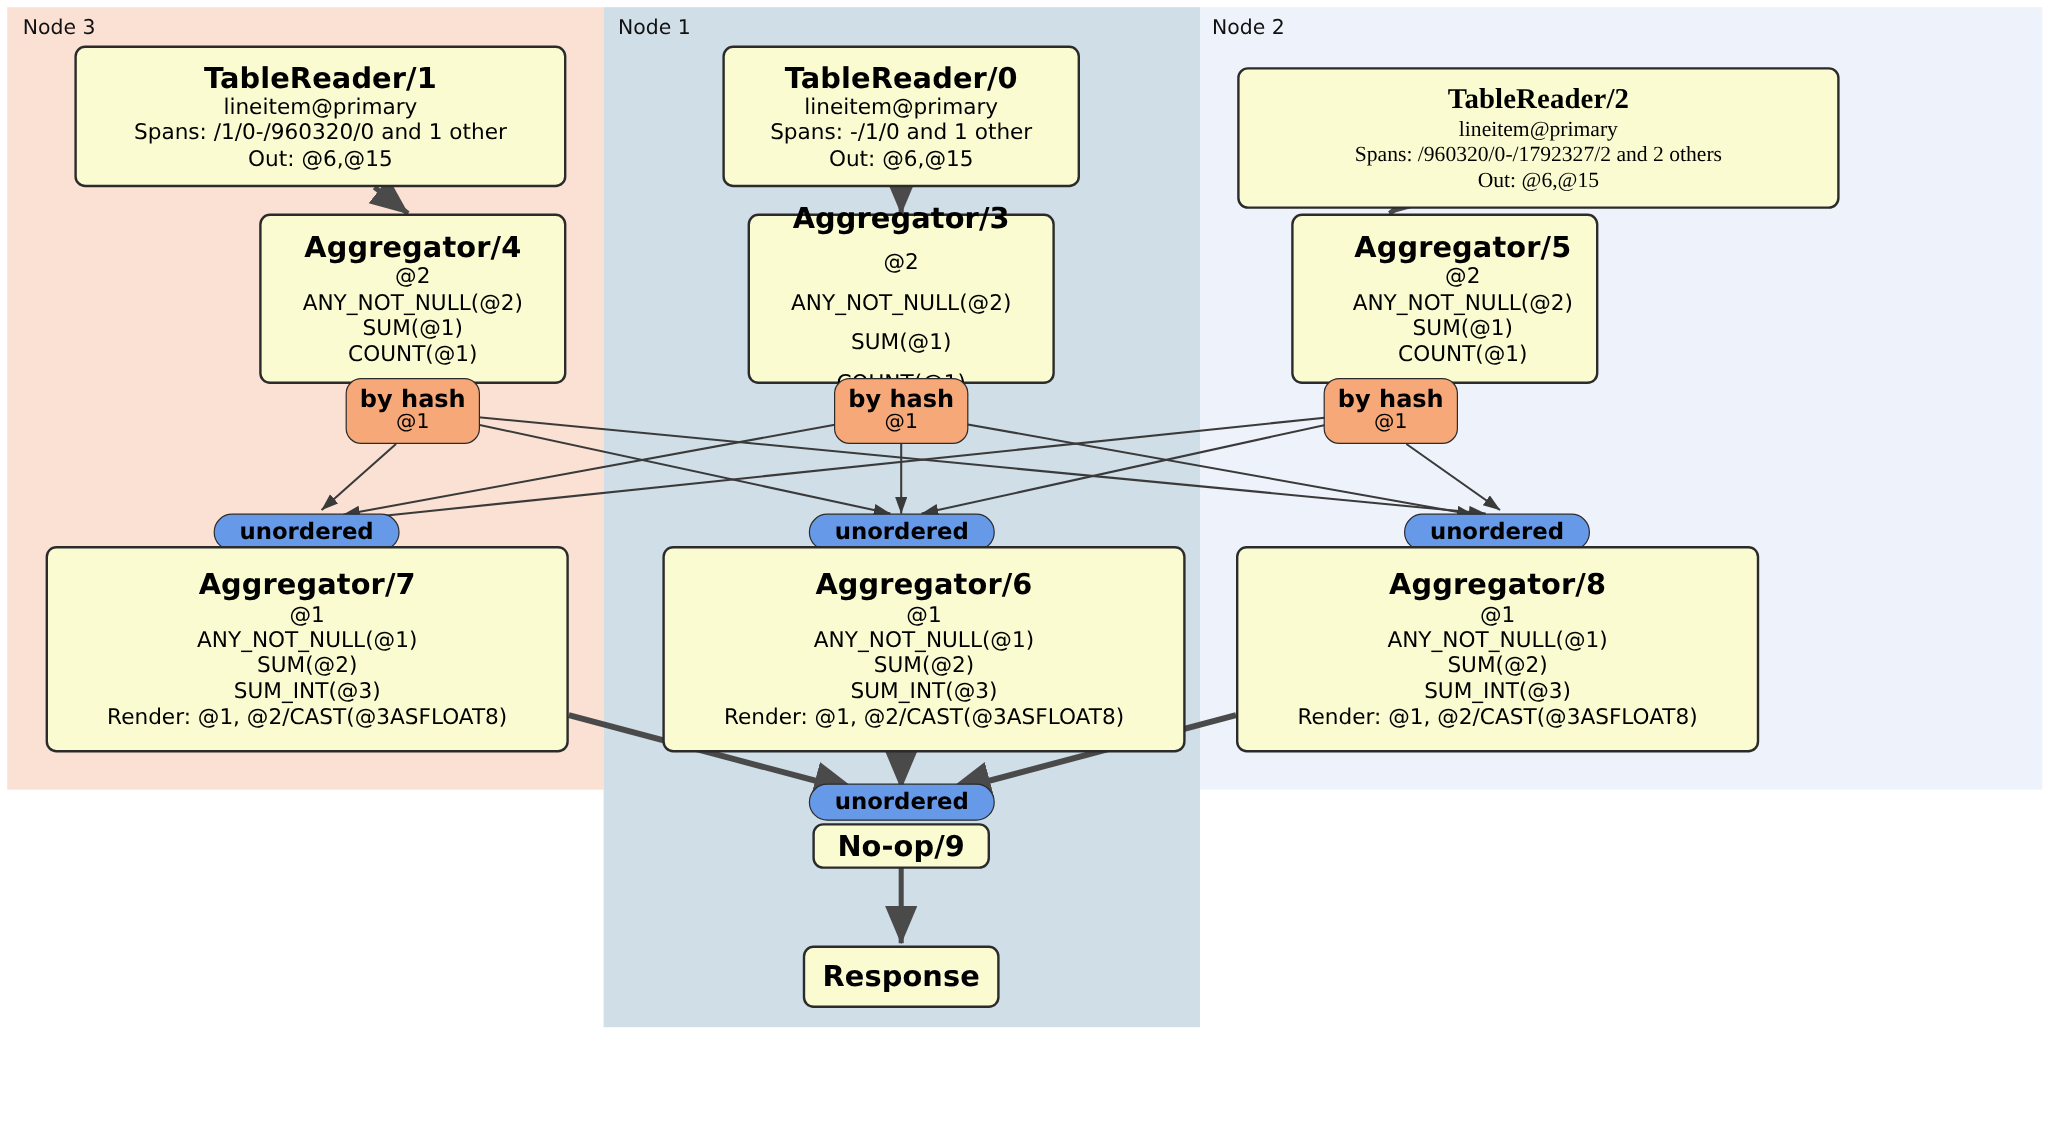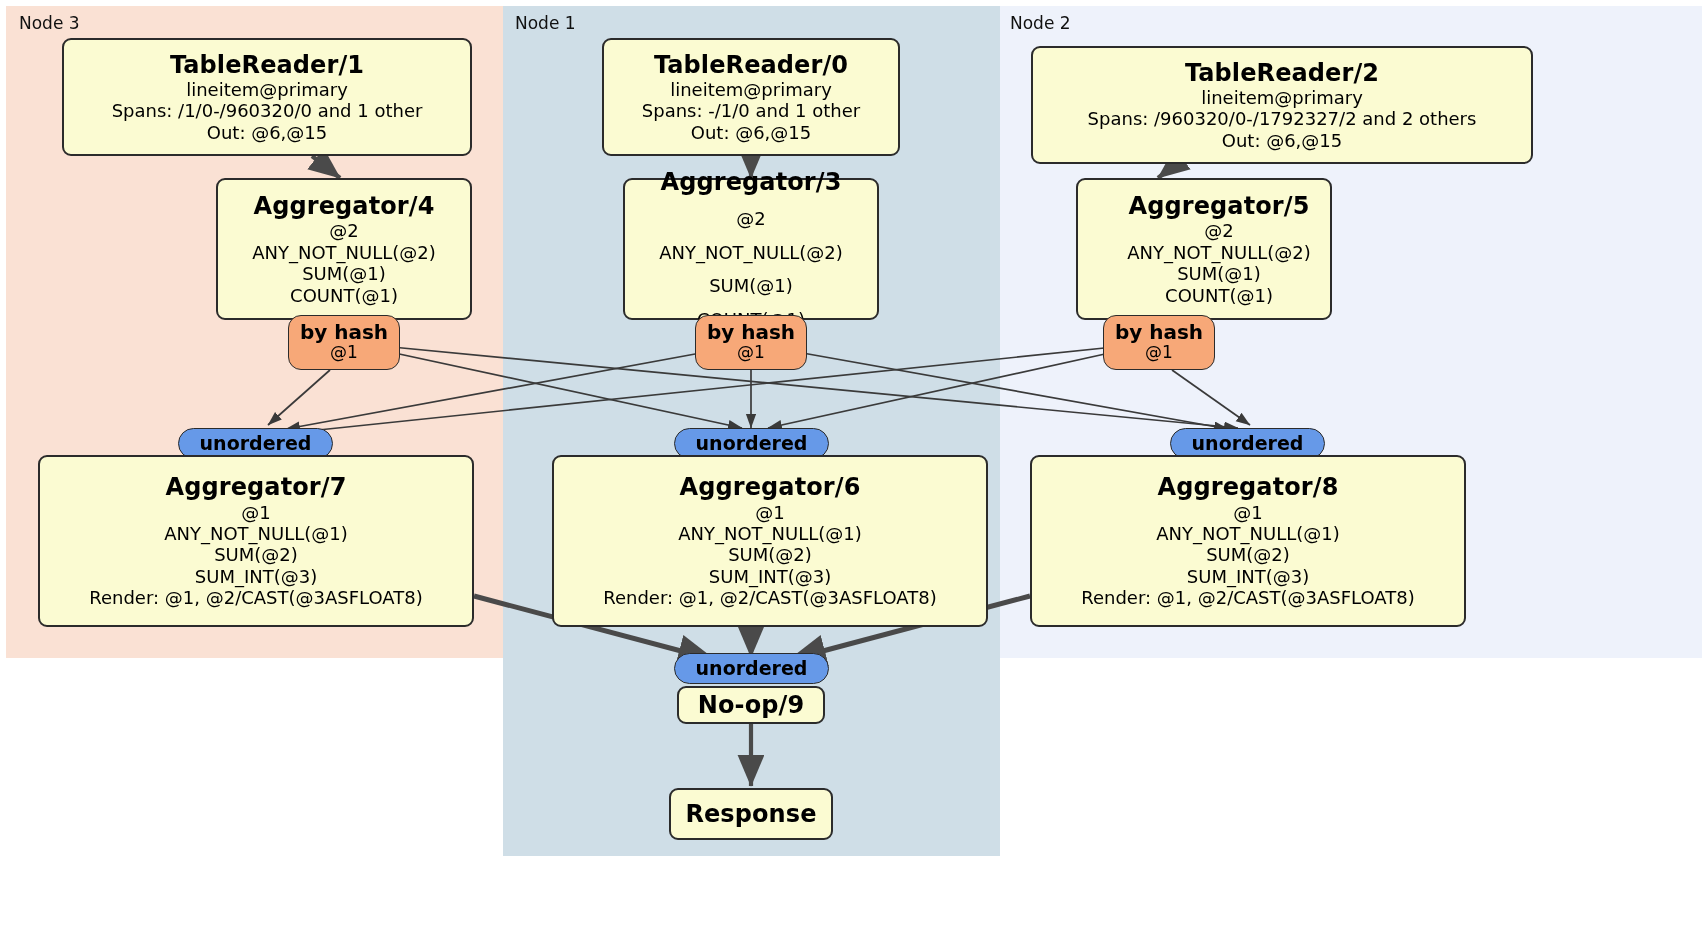--- a/index.html
+++ b/index.html
@@ -104,21 +104,21 @@
     <div class="ln">Out: @6,@15</div>
   </div>
 
   <div class="box" style="left:602px;top:38px;width:298px;height:118px;">
     <div class="ttl">TableReader/0</div>
     <div class="ln">lineitem@primary</div>
     <div class="ln">Spans: -/1/0 and 1 other</div>
     <div class="ln">Out: @6,@15</div>
   </div>
 
-  <div class="box" style="left:1031px;top:46px;width:502px;height:118px;">
+  <div class="box" style="left:1031px;top:56px;width:502px;height:118px;font-family:Liberation Serif, serif;">
     <div class="ttl">TableReader/2</div>
     <div class="ln">lineitem@primary</div>
     <div class="ln">Spans: /960320/0-/1792327/2 and 2 others</div>
     <div class="ln">Out: @6,@15</div>
   </div>
 
   <div class="box" style="left:216px;top:178px;width:256px;height:142px;">
     <div class="ttl">Aggregator/4</div>
     <div class="ln">@2</div>
     <div class="ln">ANY_NOT_NULL(@2)</div>

